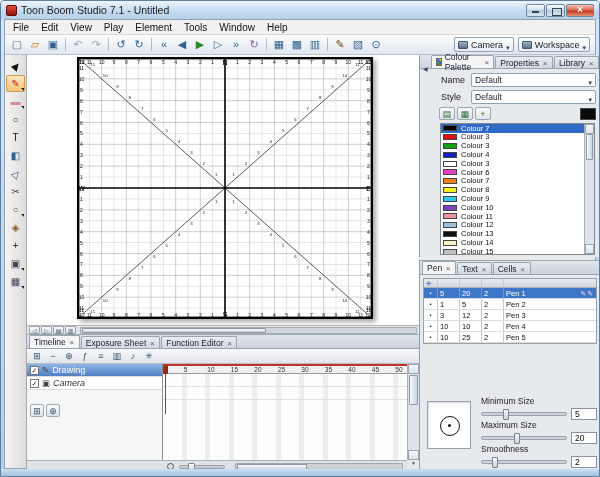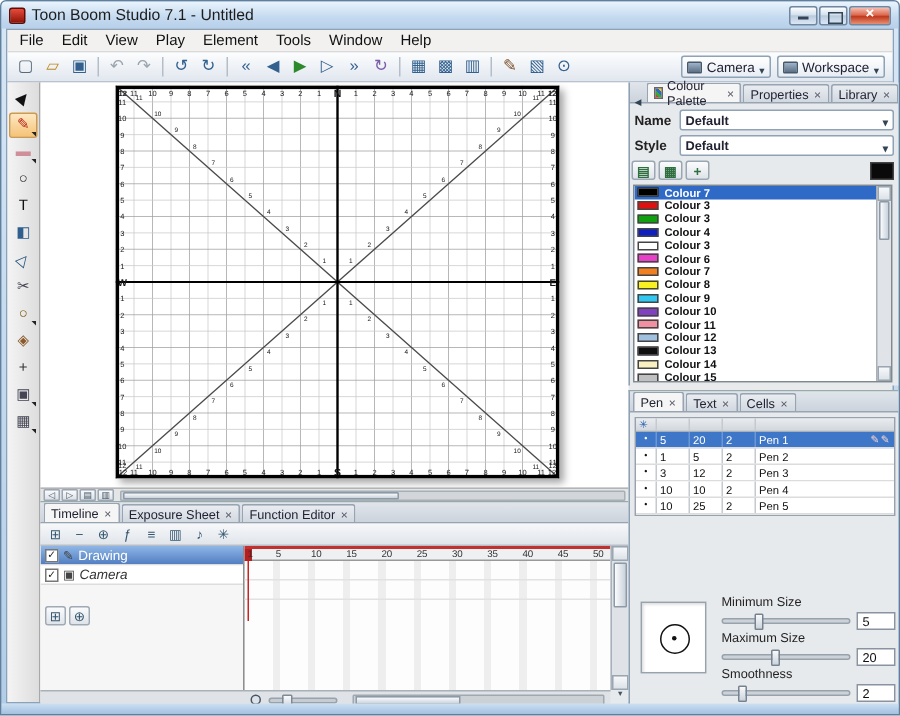--- a/index.html
+++ b/index.html
@@ -86,21 +86,21 @@
   .mag{position:relative;width:7px;height:7px;border:1.5px solid #456;border-radius:50%;margin-left:140px;}
   .mag::after{content:"";position:absolute;right:-3px;bottom:-3px;width:4px;height:1.5px;background:#456;transform:rotate(45deg);}
   .zoomtrack{width:46px;height:4px;background:#c6ccd2;border:1px solid #98a2ac;border-radius:2px;position:relative;margin-left:5px;}
   .zoomthumb{position:absolute;left:8px;top:-3px;width:7px;height:9px;background:linear-gradient(#fafbfc,#ccd4dc);border:1px solid #7e8a96;border-radius:1px;}
   .hstrack{flex:1;height:8px;background:#ccd1d6;border:1px solid #a0a8b0;border-radius:1px;position:relative;margin:0 4px 0 10px;}
   .hsthumb{position:absolute;left:1px;top:0;width:70px;height:6px;background:linear-gradient(#fbfcfd,#c9d2db);border:1px solid #8d99a6;}
   
   .rtop{position:absolute;left:414px;top:35px;width:180px;height:202px;background:#e7eaec;border-left:1px solid #8ea0b4;}
   .rbottom{position:absolute;left:414px;top:240px;width:180px;height:212px;background:#e7eaec;border-left:1px solid #8ea0b4;border-top:1px solid #9aa;}
   .rt-tabs{height:14px;}
-  .rt-body{padding:4px 3px 0 1px;font-weight:bold;}
+  .rt-body{padding:4px 3px 0 19px;}
   .rt-row{display:flex;align-items:center;gap:4px;margin-bottom:3px;}
   .rt-label{width:28px;font-size:9px;color:#222;padding-left:2px;}
   .rt-combo{flex:1;height:14px;background:#fff;border:1px solid #8fa2b6;border-radius:2px;display:flex;align-items:center;padding:0 3px;}
   .rt-combo .combo-label{flex:1;font-size:8.5px;}
   .pal-btnrow{display:flex;align-items:center;gap:2px;margin:2px 0 3px 0;}
   .pbtn{width:16px;height:13px;font-size:9px;line-height:12px;text-align:center;color:#2f6f3f;background:linear-gradient(#fafbfc,#dfe4ea);border:1px solid #9aa6b2;border-radius:2px;}
   .pal-spacer{flex:1;}
   .curswatch{width:16px;height:12px;background:#0a0a0a;border:1px solid #444;}
   .clist{position:relative;margin:0 1px;height:132px;background:#fff;border:1px solid #808890;overflow:hidden;}
   .clist-rows{position:absolute;left:0;top:0;right:10px;bottom:0;}

